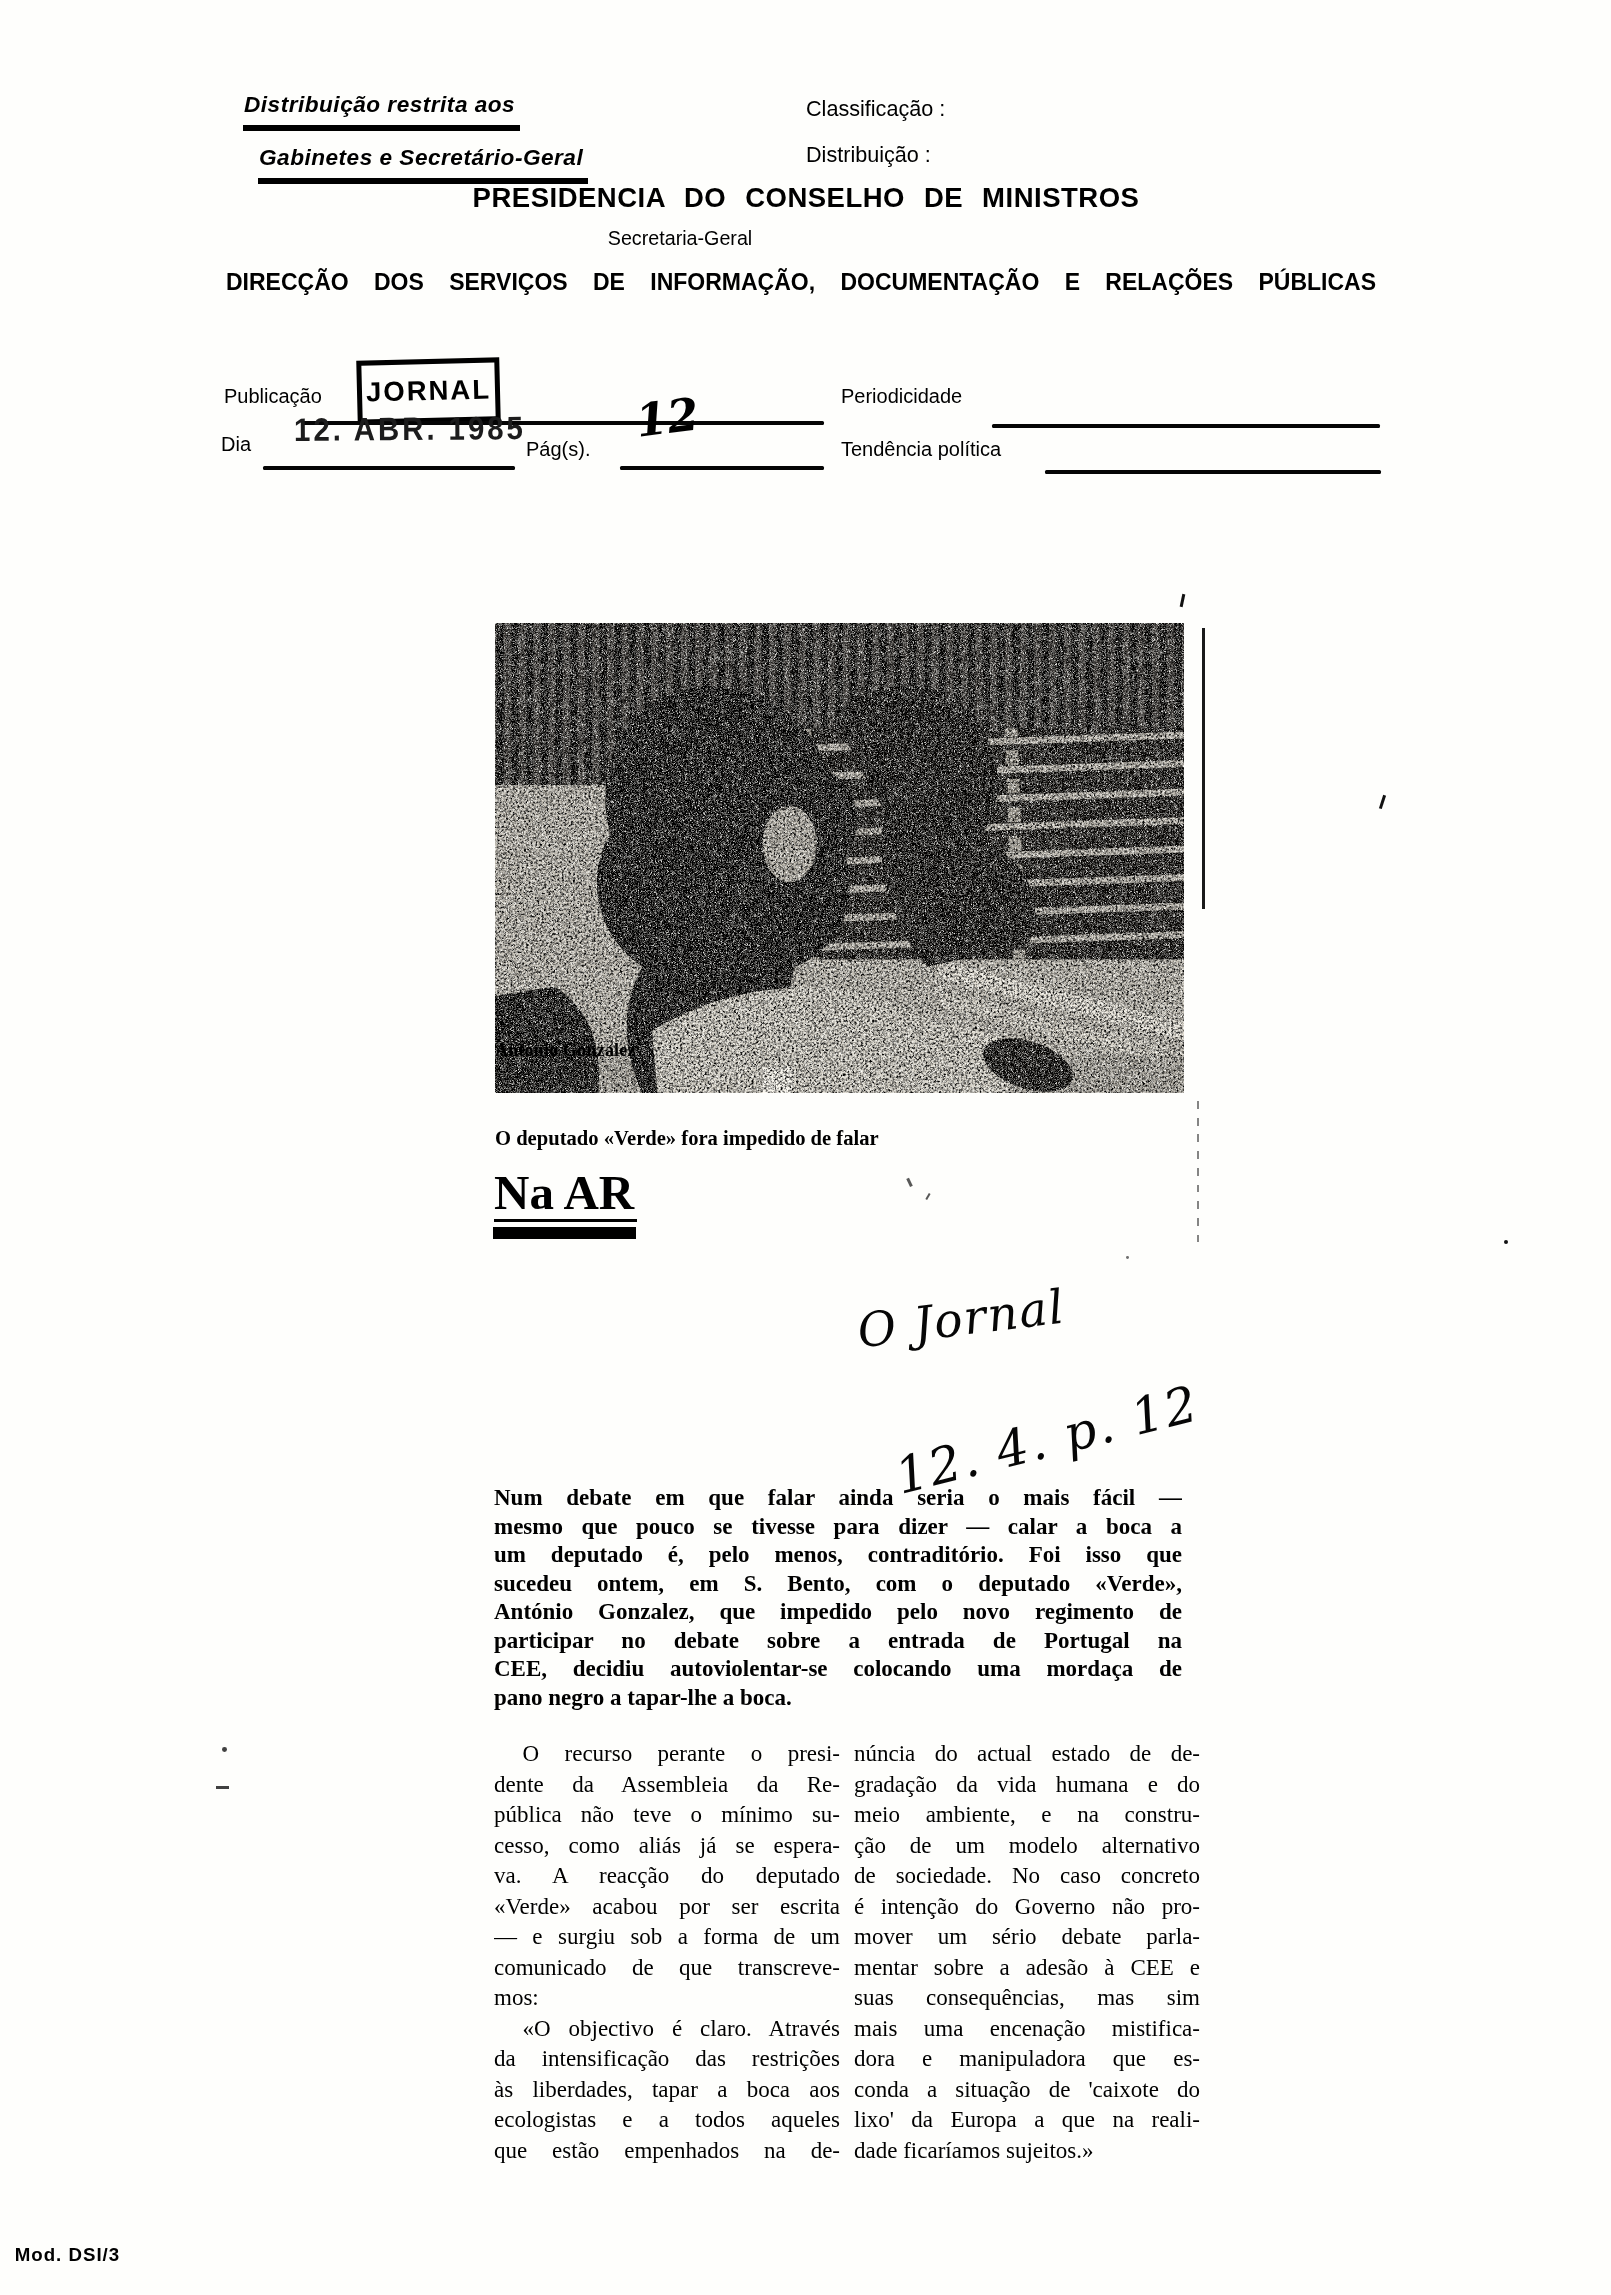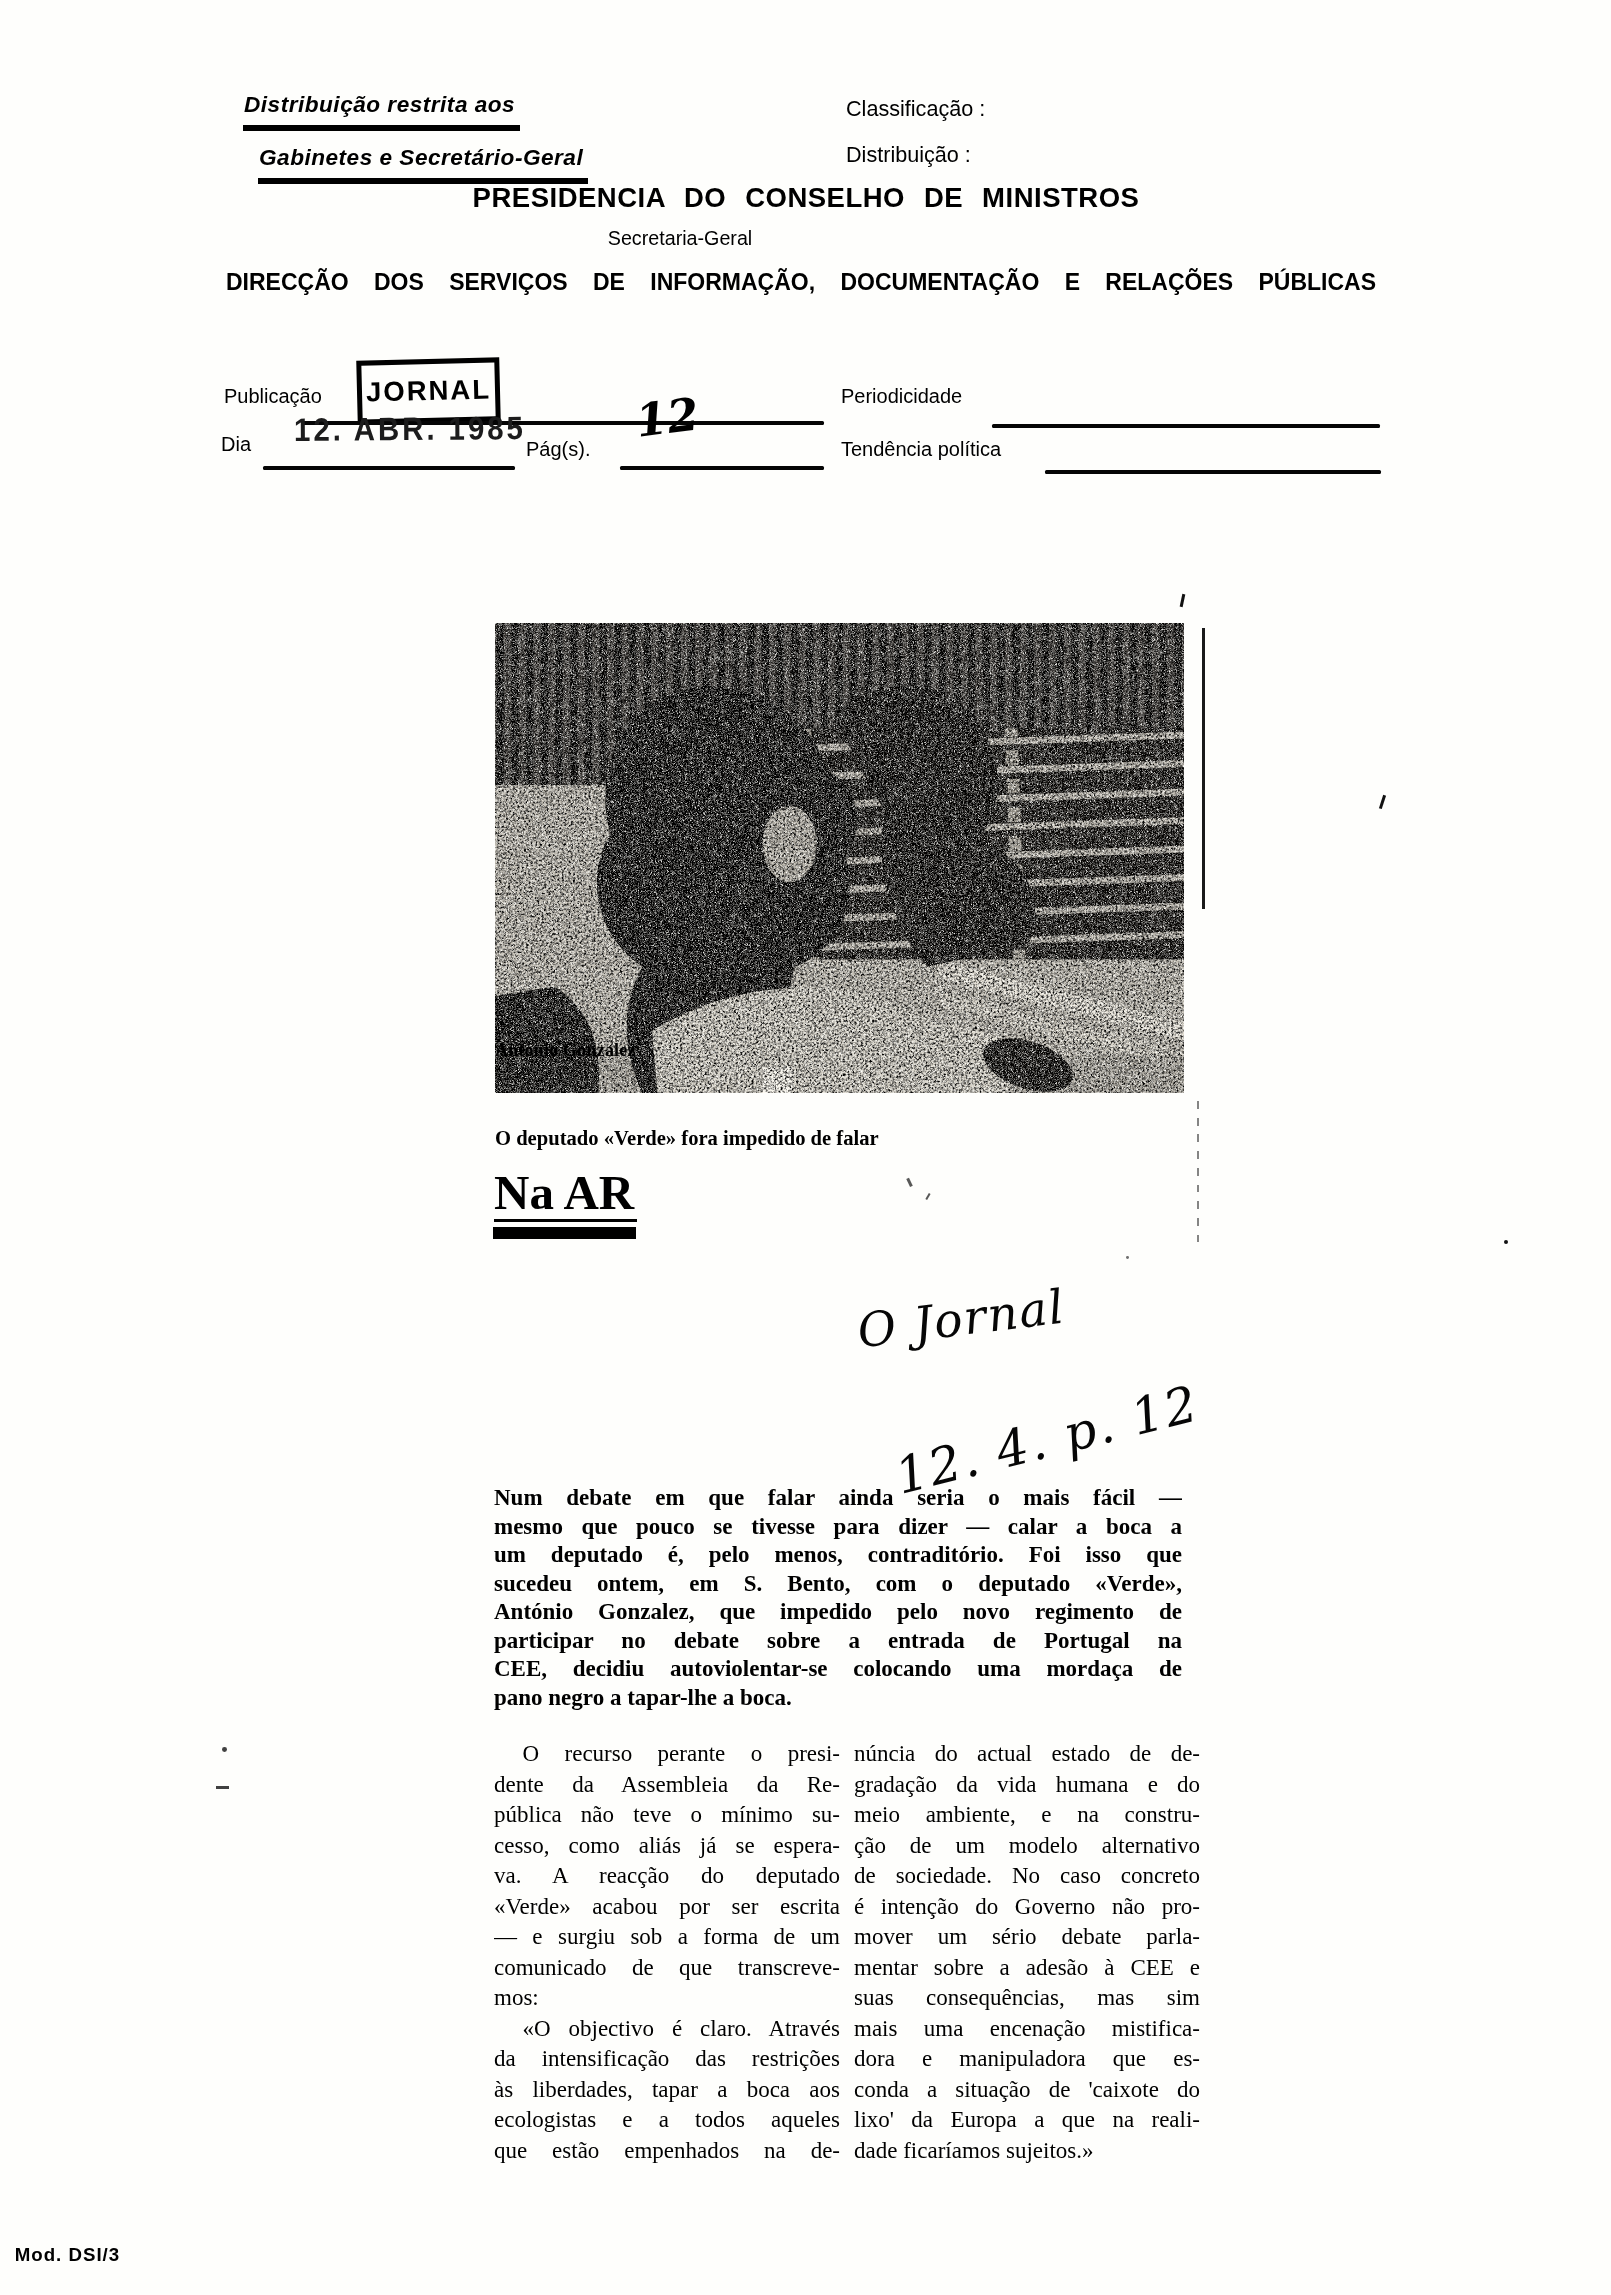--- a/index.html
+++ b/index.html
@@ -5,21 +5,21 @@
   html,body{margin:0;padding:0;background:#9a9a9a;}
   .page{position:relative;width:1612px;height:2295px;background:#fefefc;color:#000;
         font-family:"Liberation Serif",serif;overflow:hidden;}
 
   
   .hdr-italic{position:absolute;font-family:"Liberation Sans",sans-serif;font-style:italic;
               font-weight:bold;font-size:22.6px;letter-spacing:0.5px;border-bottom:6.4px solid #000;
               padding:0 4.9px 6.9px 1px;white-space:nowrap;}
   #rl1{left:224px;top:92px;margin-left:19px;}
   #rl2{left:236px;top:145px;margin-left:22px;}
-  .hdr-label{position:absolute;left:846px;font-family:"Liberation Sans",sans-serif;font-size:21.6px;white-space:nowrap;}
+  .hdr-label{position:absolute;left:806px;font-family:"Liberation Sans",sans-serif;font-size:21.6px;white-space:nowrap;}
   #cls{top:96px;}
   #dst{top:142px;}
   #org-title{position:absolute;left:0;top:182px;width:1612px;text-align:center;
              font-family:"Liberation Sans",sans-serif;font-weight:bold;font-size:27.5px;
              word-spacing:10.8px;letter-spacing:0.5px;}
   #org-sub{position:absolute;left:0;top:227px;width:1360px;text-align:center;
            font-family:"Liberation Sans",sans-serif;font-size:19.7px;}
   #org-dir{position:absolute;left:226px;top:269px;width:1150px;
            font-family:"Liberation Sans",sans-serif;font-weight:bold;font-size:23px;
            text-align:justify;text-align-last:justify;white-space:normal;}

